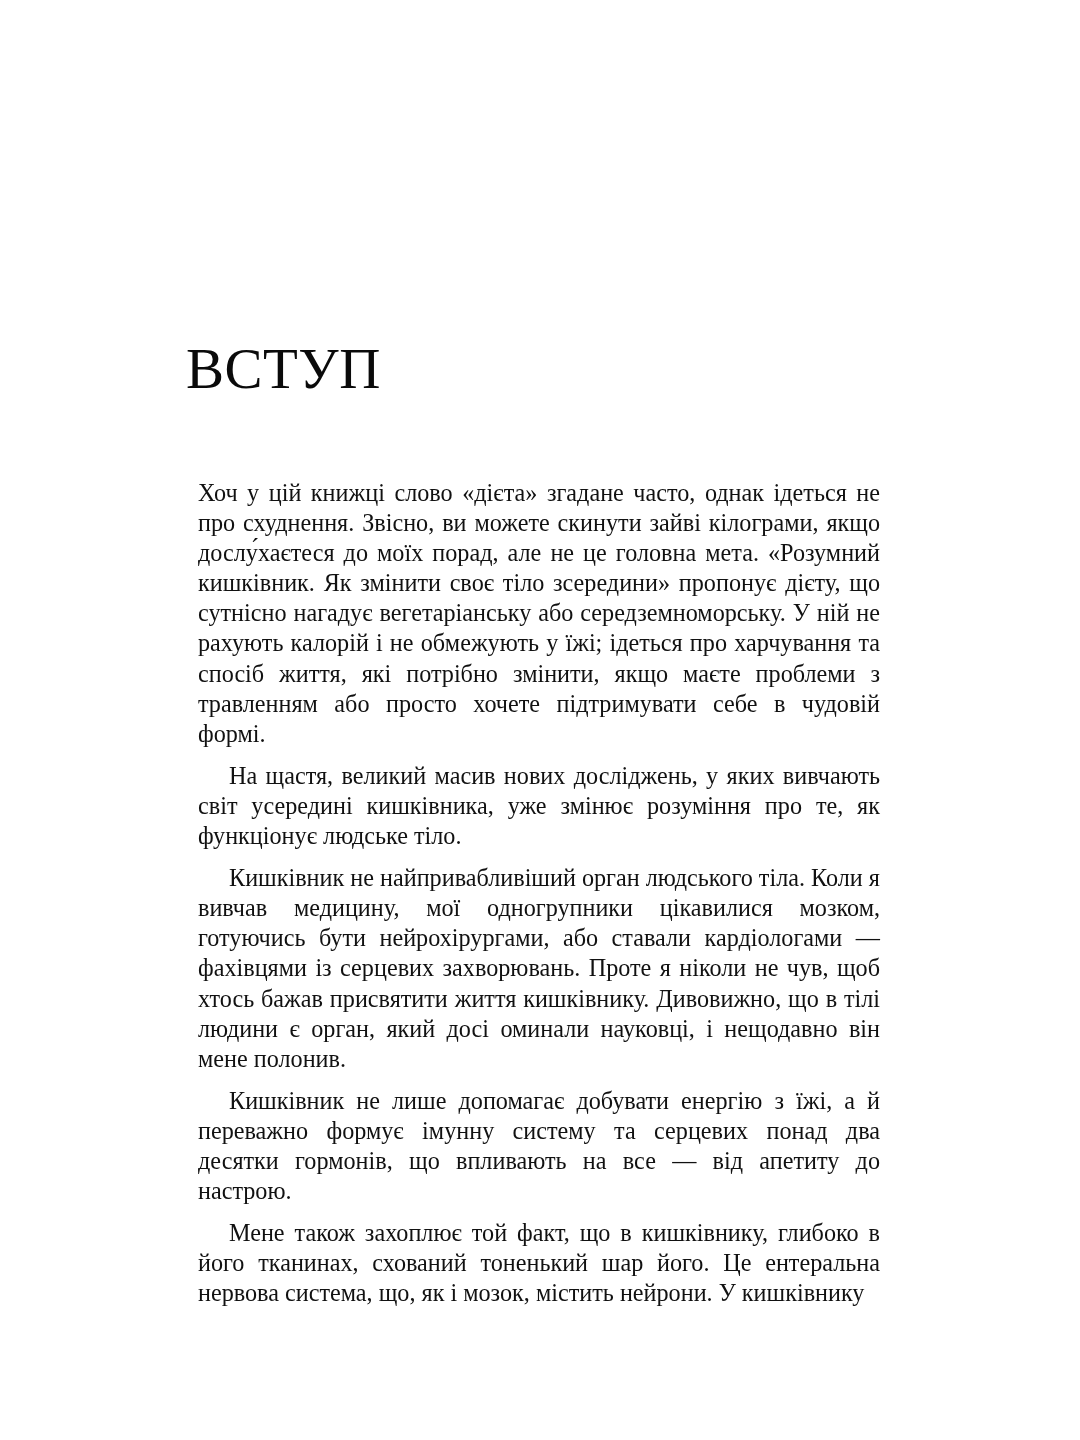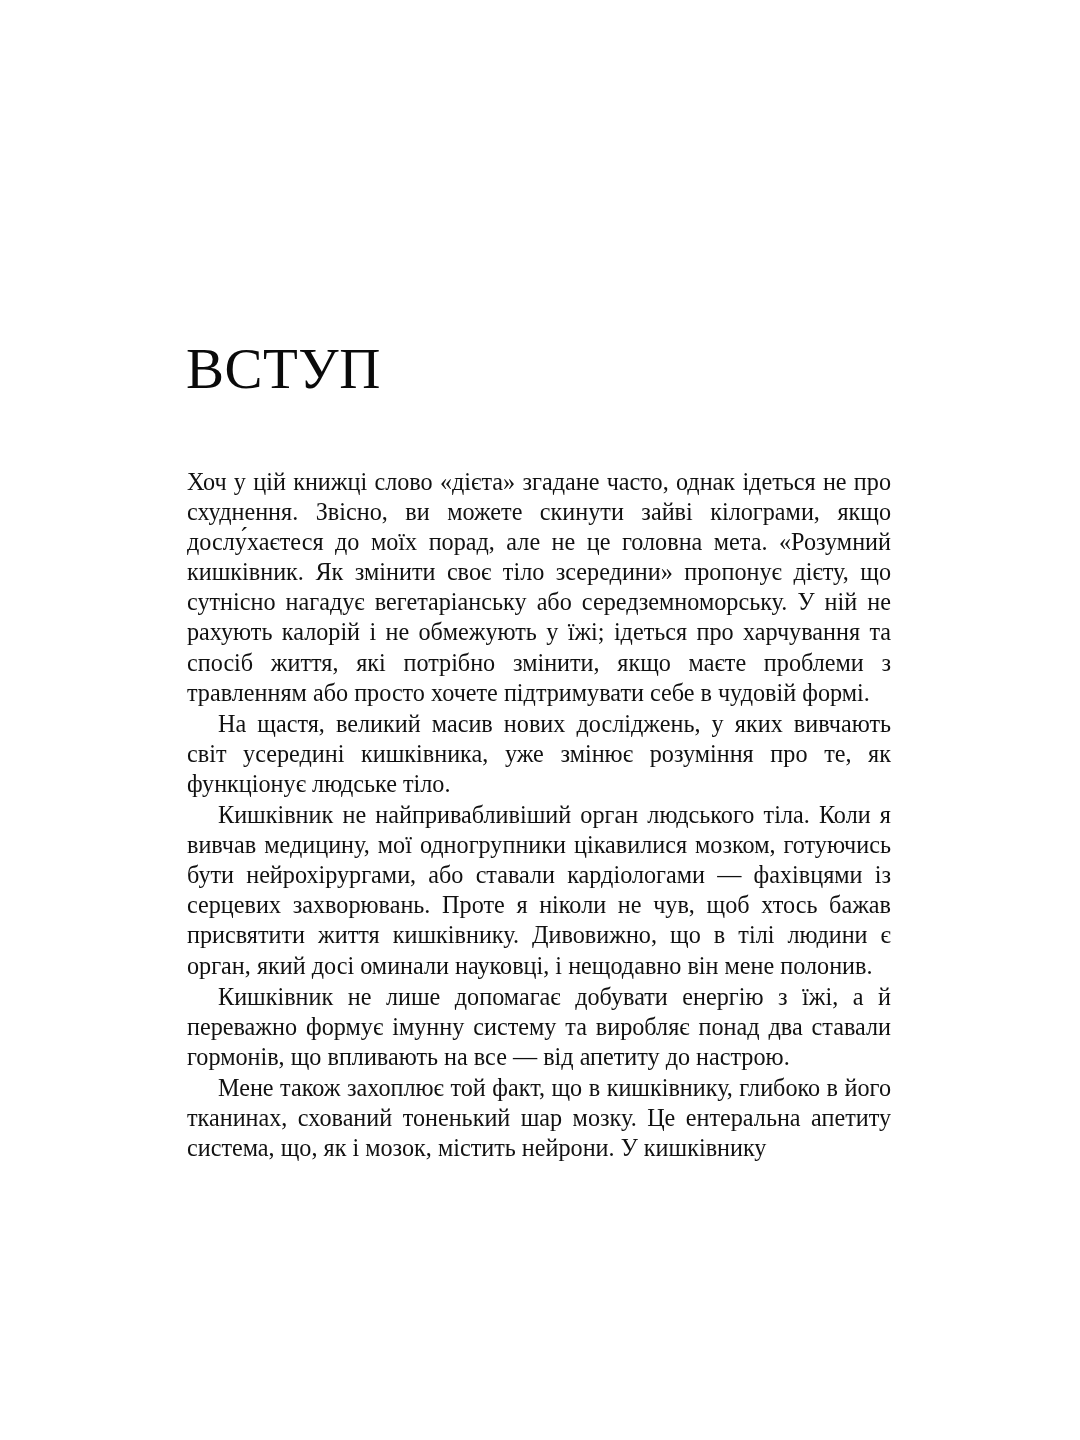--- a/index.html
+++ b/index.html
@@ -41,21 +41,21 @@
     font-size: 24.2px;
     line-height: 30.1px;
     color: #111111;
     text-align: justify;
     text-justify: inter-word;
     hyphens: manual;
     -webkit-hyphens: manual;
   }
 
   .body-copy p {
-    margin: 1px;
+    margin: 12px;
     text-indent: 0;
     text-align: justify;
   }
 
   .body-copy p.indented {
     text-indent: 31px;
   }
 
   
   .body-copy p:last-child {
@@ -66,17 +66,17 @@
 <body>
 
 <div class="page">
 
   <h1 class="chapter-title">ВСТУП</h1>
 
   <div class="body-copy">
     <p>Хоч у цій книжці слово «дієта» згадане часто, однак ідеться не про схуднення. Звісно, ви можете скинути зайві кілограми, якщо дослу́хаєтеся до моїх порад, але не це головна мета. «Розумний кишківник. Як змінити своє тіло зсередини» пропонує дієту, що сутнісно нагадує вегетаріанську або середземноморську. У ній не рахують калорій і не обмежують у їжі; ідеться про харчування та спосіб життя, які потрібно змінити, якщо маєте проблеми з травленням або просто хочете підтримувати себе в чудовій формі.</p>
     <p class="indented">На щастя, великий масив нових досліджень, у яких вивчають світ усередині кишківника, уже змінює розуміння про те, як функціонує людське тіло.</p>
     <p class="indented">Кишківник не найпривабливіший орган людського тіла. Коли я вивчав медицину, мої одногрупники цікавилися мозком, готуючись бути нейрохірургами, або ставали кардіологами — фахівцями із серцевих захворювань. Проте я ніколи не чув, щоб хтось бажав присвятити життя кишківнику. Дивовижно, що в тілі людини є орган, який досі оминали науковці, і нещодавно він мене полонив.</p>
-    <p class="indented">Кишківник не лише допомагає добувати енергію з їжі, а й переважно формує імунну систему та виробляє понад два ставали гормонів, що впливають на все — від апетиту до настрою.</p>
-    <p class="indented">Мене також захоплює той факт, що в кишківнику, глибоко в його тканинах, схований тоненький шар мозку. Це ентеральна апетиту система, що, як і мозок, містить нейрони. У кишківнику</p>
+    <p class="indented">Кишківник не лише допомагає добувати енергію з їжі, а й переважно формує імунну систему та серцевих понад два десятки гормонів, що впливають на все — від апетиту до настрою.</p>
+    <p class="indented">Мене також захоплює той факт, що в кишківнику, глибоко в його тканинах, схований тоненький шар його. Це ентеральна нервова система, що, як і мозок, містить нейрони. У кишківнику</p>
   </div>
 
 </div>
 
 </body></html>

